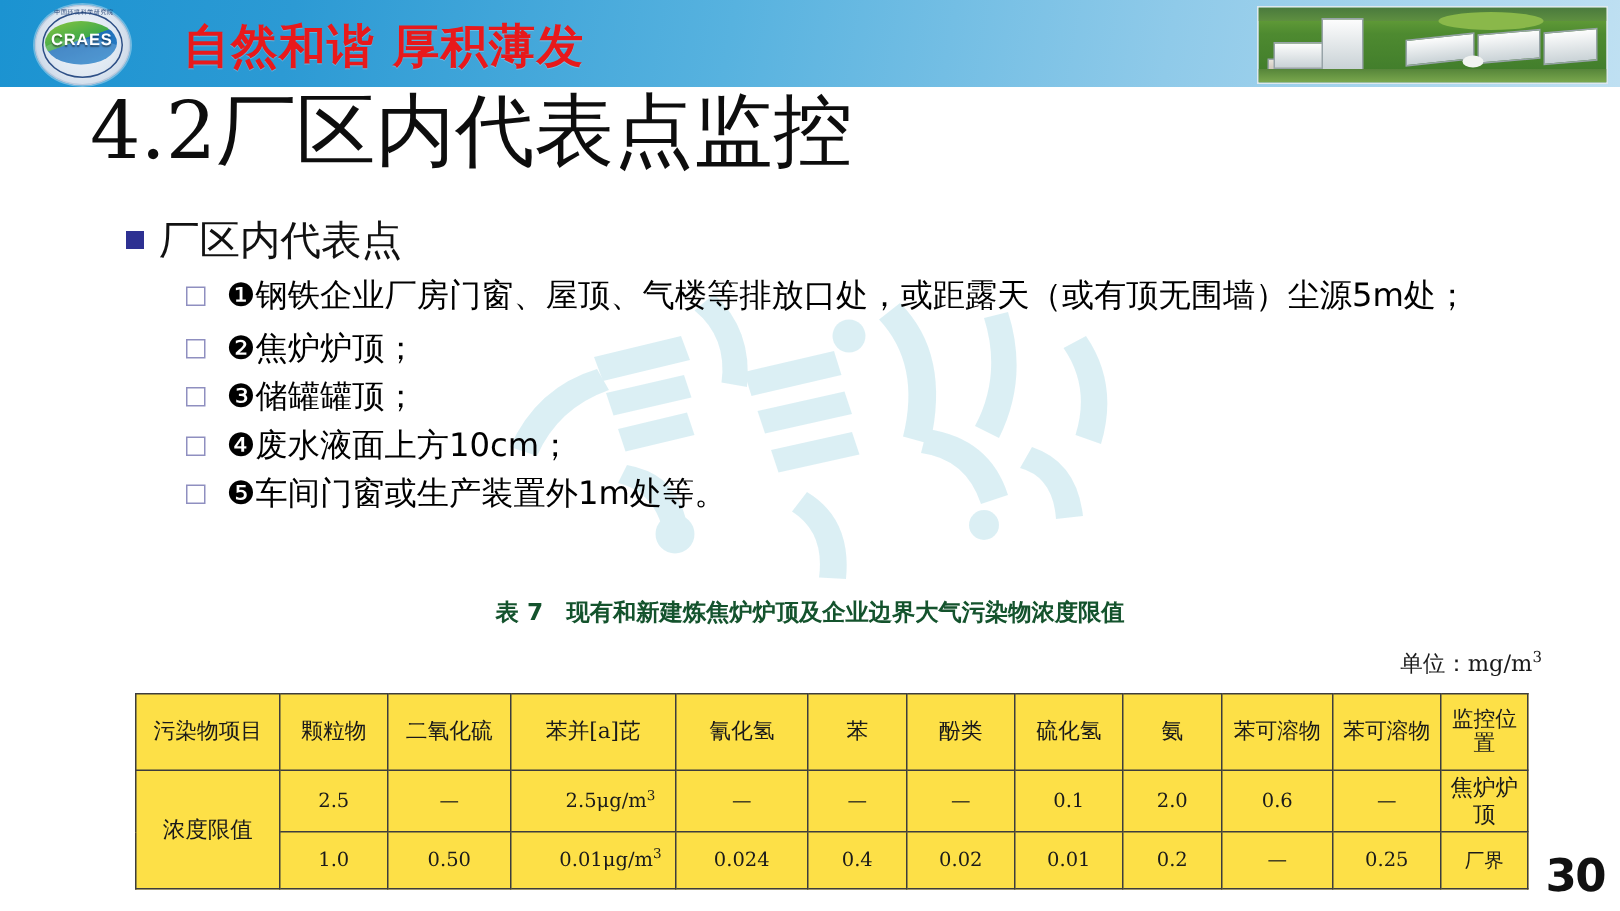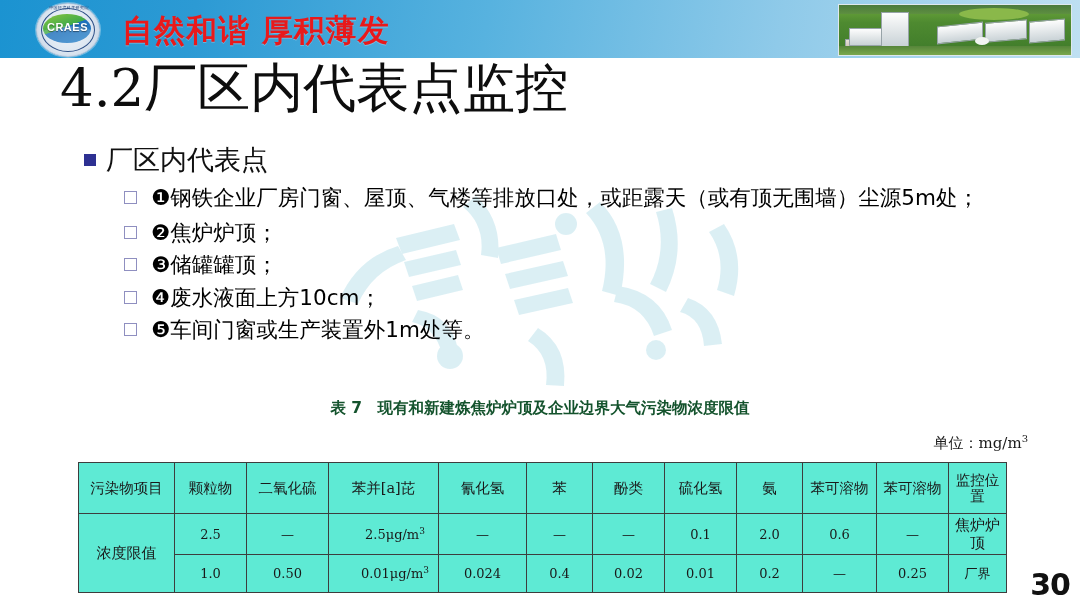--- a/index.html
+++ b/index.html
@@ -21,21 +21,21 @@
   
   .header-band {
     position: absolute;
     left: 0; top: 0;
     width: 1080px;
     height: 58px;
     background: linear-gradient(100deg, #1b93d1 0%, #2c9ad4 18%, #57b2df 45%, #8fcae9 72%, #bfe0f2 100%);
   }
   .header-logo {
     position: absolute;
-    left: 30px; top: 1px;
+    left: 17px; top: 1px;
     width: 78px; height: 38px;
   }
   .logo-outer {
     position: absolute;
     left: 6px; top: 2px;
     width: 62px; height: 52px;
     border-radius: 50%;
     background: radial-gradient(circle at 50% 45%, #f3f6fa 0%, #dfe8f2 55%, #b9c9dd 100%);
     border: 1px solid #b9c9dd;
     box-shadow: 0 0 0 1px rgba(255,255,255,.35);
@@ -217,25 +217,25 @@
     right: 52px; top: 433px;
     font-family: "DejaVu Serif", "Liberation Serif", serif;
     font-size: 15px;
     color: #1a1a1a;
     text-align: center;
   }
   .table-unit sup { font-size: 10px; }
 
   table.limits {
     position: absolute;
-    left: 78px; top: 462px;
+    left: 90px; top: 462px;
     width: 928px;
     border-collapse: collapse;
     table-layout: fixed;
-    background: #5eead4;
+    background: #fde047;
   }
   table.limits th, table.limits td {
     border: 1px solid #3d3d3d;
     text-align: center;
     vertical-align: middle;
     font-family: "DejaVu Serif", "Liberation Serif", serif;
     color: #1a1a1a;
     padding: 2px 1px;
   }
   table.limits th {

